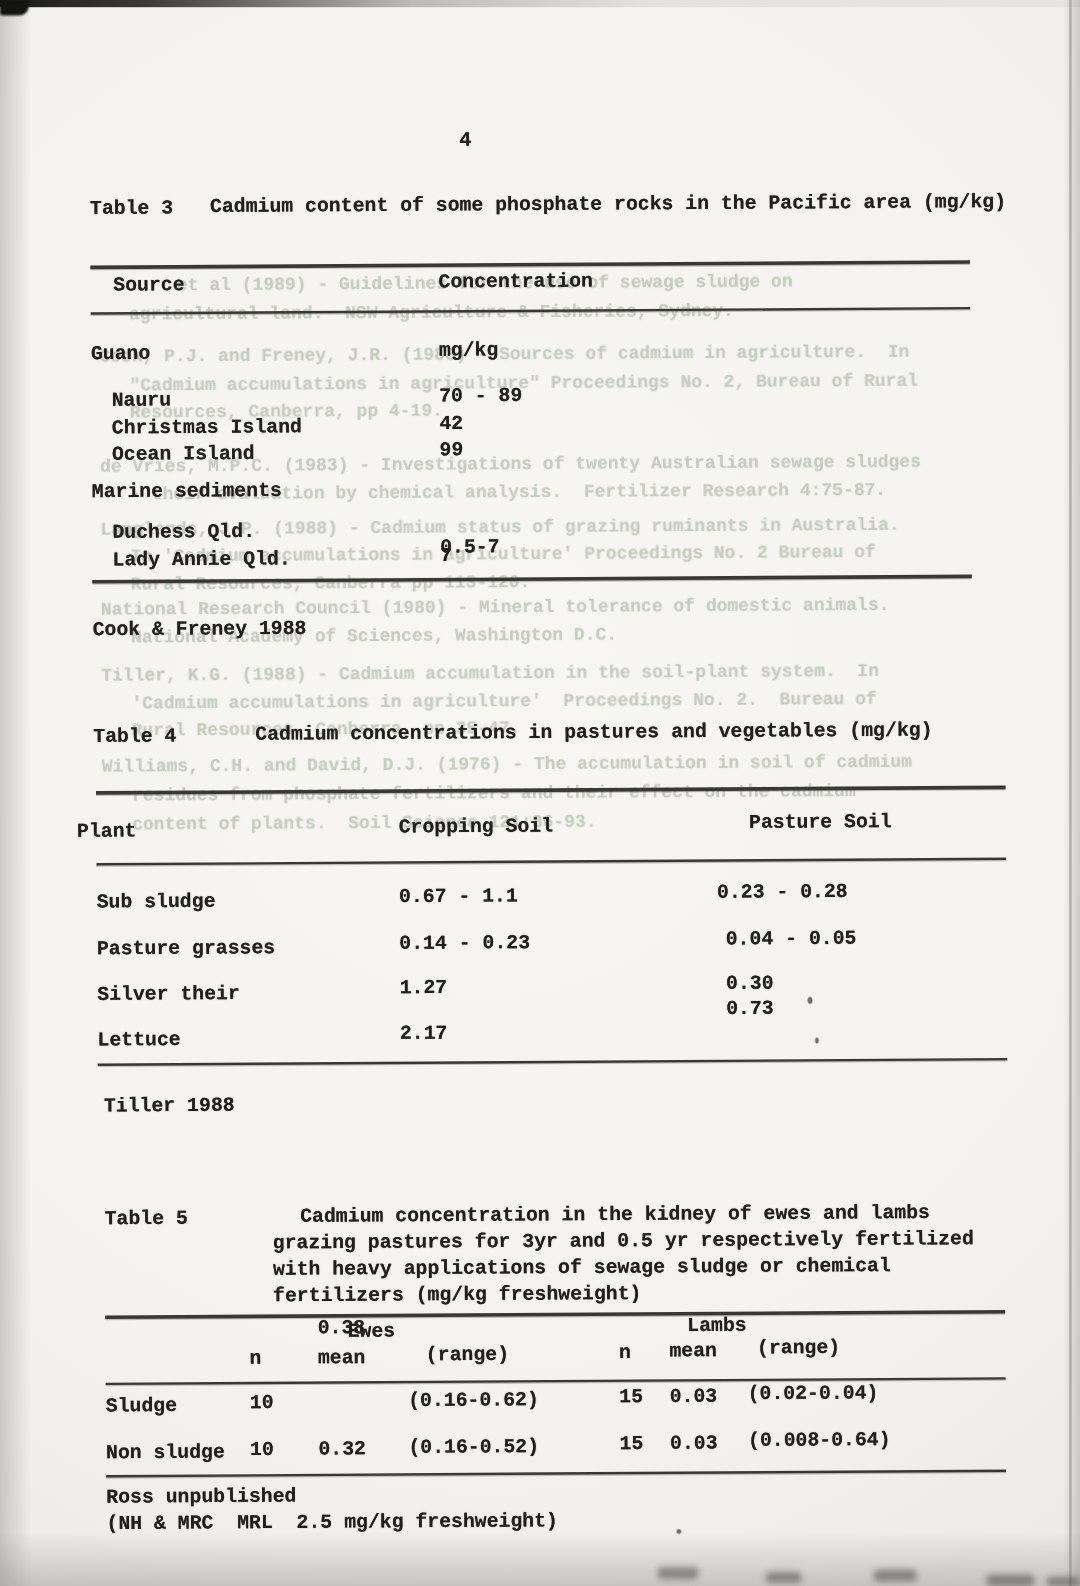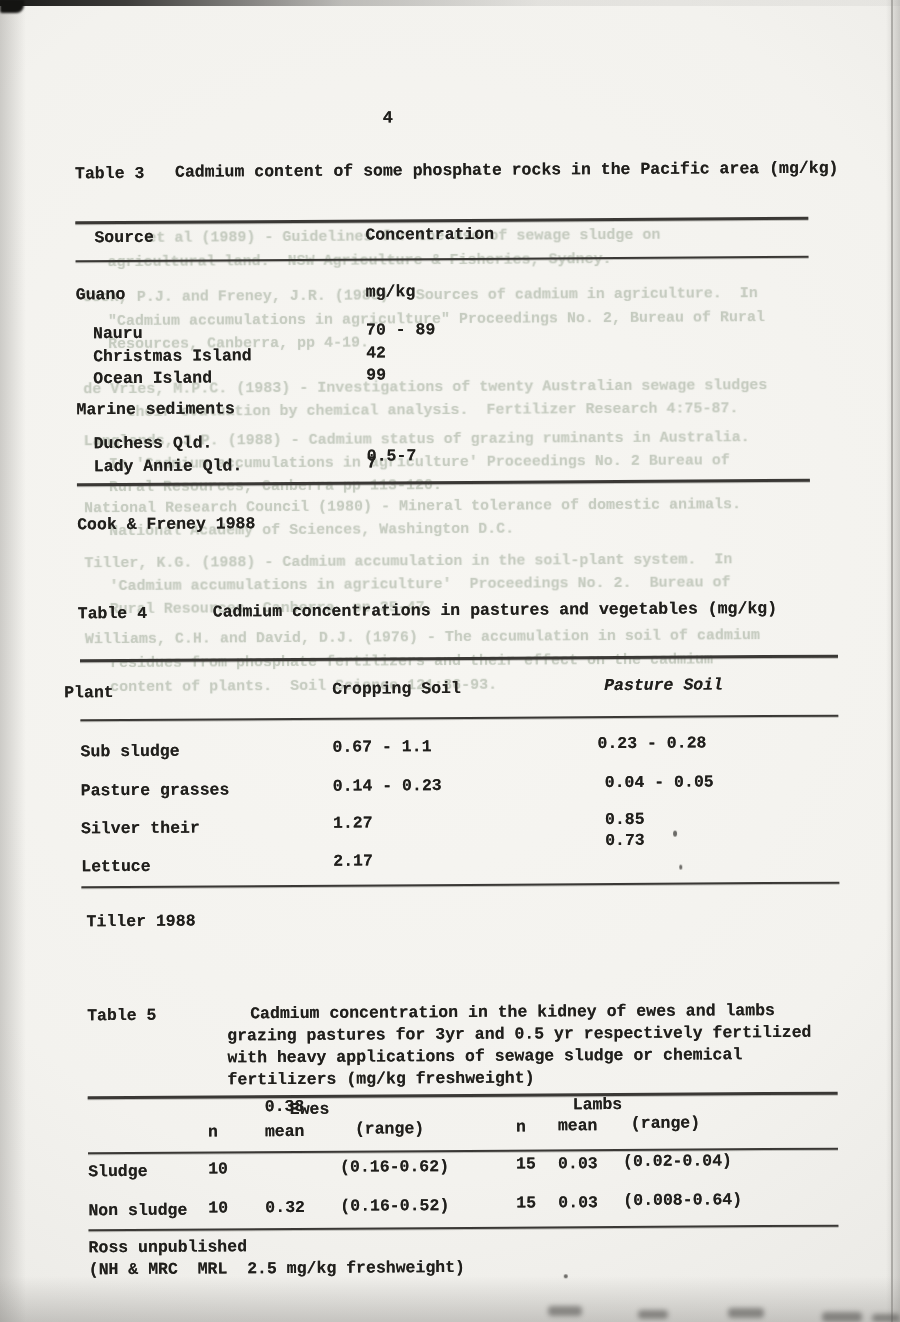--- a/index.html
+++ b/index.html
@@ -102,34 +102,34 @@
 
     <div class="rule thick" style="left:78px;top:481px;width:733px;"></div>
     <div class="t" style="left:78px;top:513px;">Cook &amp; Freney 1988</div>
 
     <div class="t" style="left:78px;top:602px;text-align:right;">Table 4</div>
     <div class="t" style="left:213px;top:601px;">Cadmium concentrations in pastures and vegetables (mg/kg)</div>
 
     <div class="rule thick" style="left:80px;top:657px;width:758px;"></div>
     <div class="t" style="left:64px;top:681px;">Plant</div>
     <div class="t" style="left:332px;top:679px;">Cropping Soil</div>
-    <div class="t" style="left:604px;top:677px;font-style:italic;">Pasture Soil</div>
+    <div class="t" style="left:624px;top:677px;">Pasture Soil</div>
     <div class="rule" style="left:80px;top:717px;width:758px;"></div>
 
     <div class="t" style="left:80px;top:740px;">Sub sludge</div>
     <div class="t" style="left:332px;top:737px;">0.67 - 1.1</div>
     <div class="t" style="left:581px;top:735px;margin-left:16px;">0.23 - 0.28</div>
 
     <div class="t" style="left:80px;top:779px;">Pasture grasses</div>
     <div class="t" style="left:332px;top:776px;">0.14 - 0.23</div>
     <div class="t" style="left:604px;top:774px;">0.04 - 0.05</div>
 
     <div class="t" style="left:80px;top:817px;">Silver their</div>
     <div class="t" style="left:332px;top:813px;">1.27</div>
-    <div class="t" style="left:604px;top:811px;">0.85</div>
+    <div class="t" style="left:604px;top:811px;">0.30</div>
 
     <div class="t" style="left:80px;top:855px;">Lettuce</div>
     <div class="t" style="left:332px;top:851px;">2.17</div>
     <div class="t" style="left:604px;top:832px;">0.73</div>
 
     <div class="rule" style="left:80px;top:884px;width:758px;"></div>
     <div class="t" style="left:85px;top:910px;">Tiller 1988</div>
 
     <div class="t" style="left:85px;top:1004px;">Table 5</div>
     <div class="t" style="left:248px;top:1003px;">Cadmium concentration in the kidney of ewes and lambs</div>

